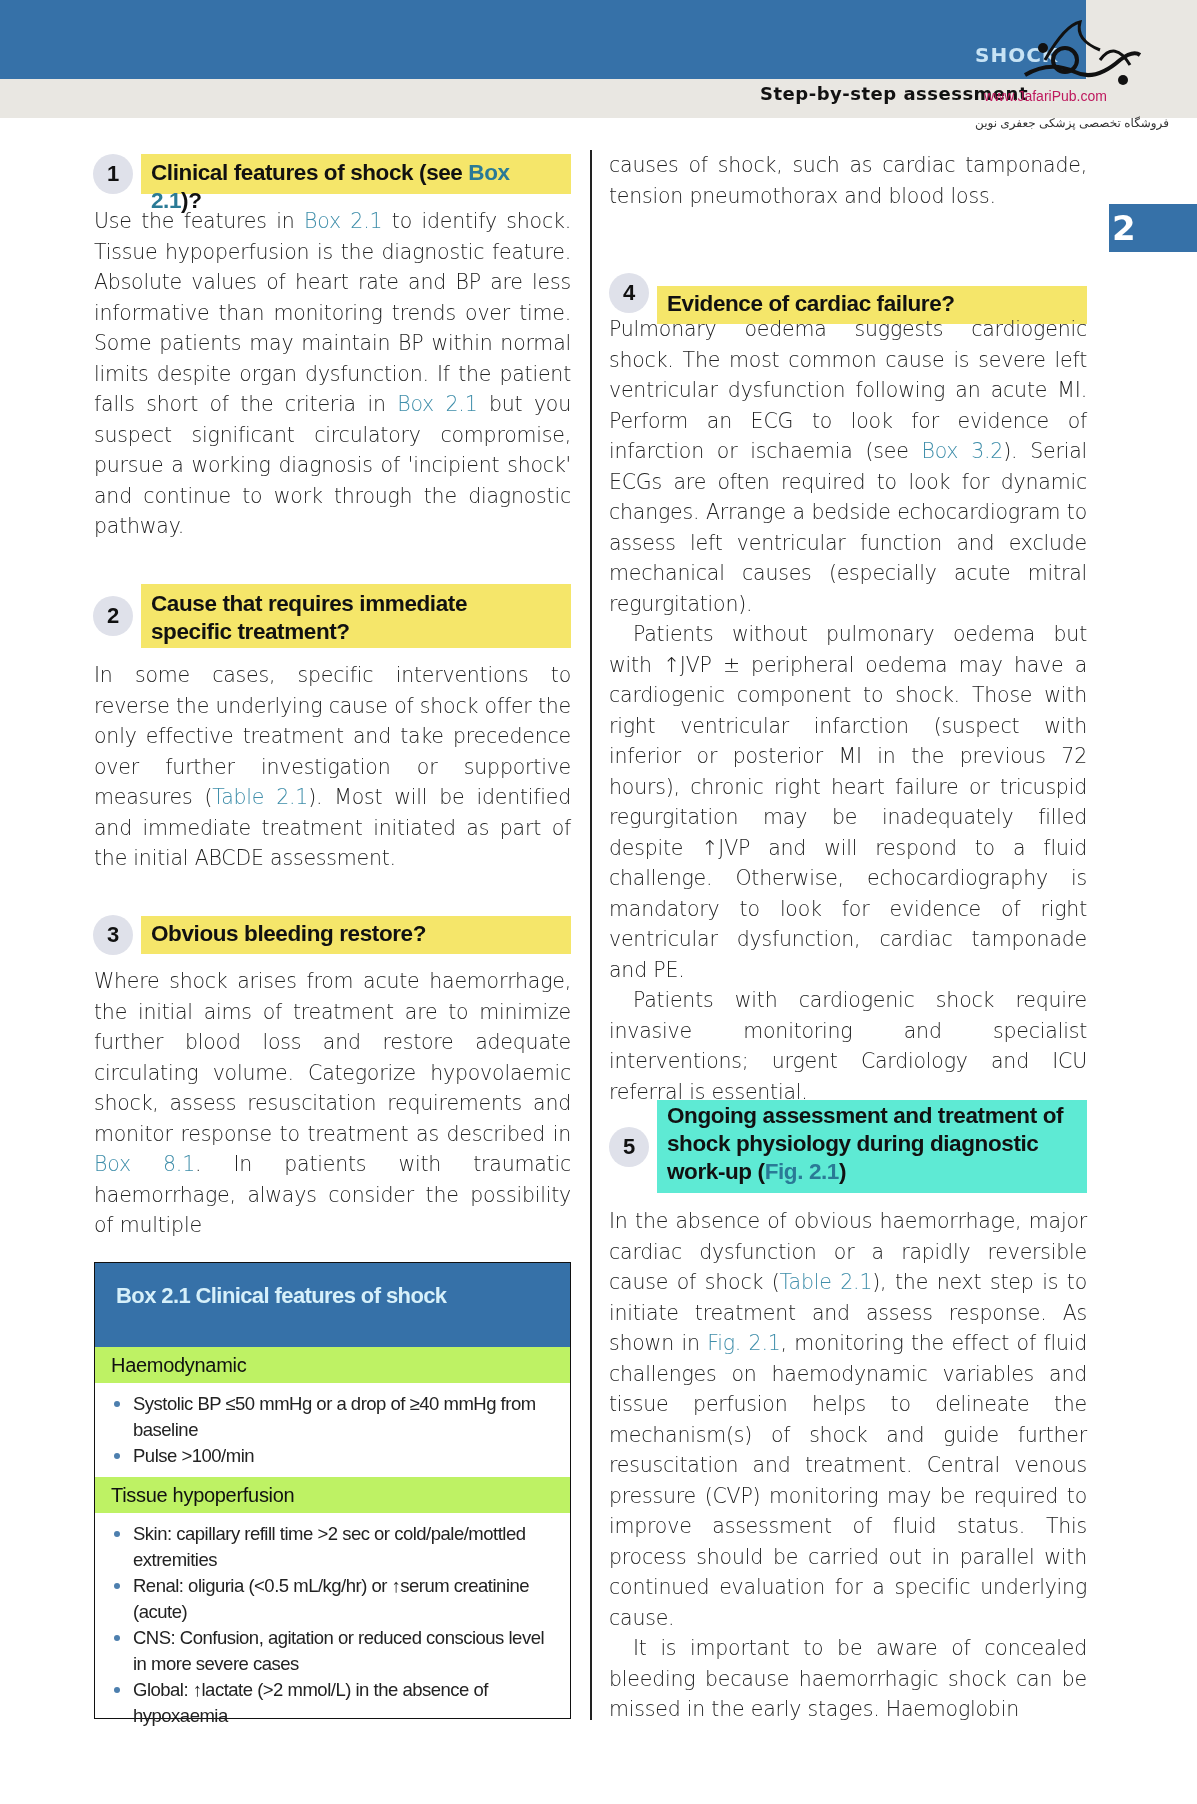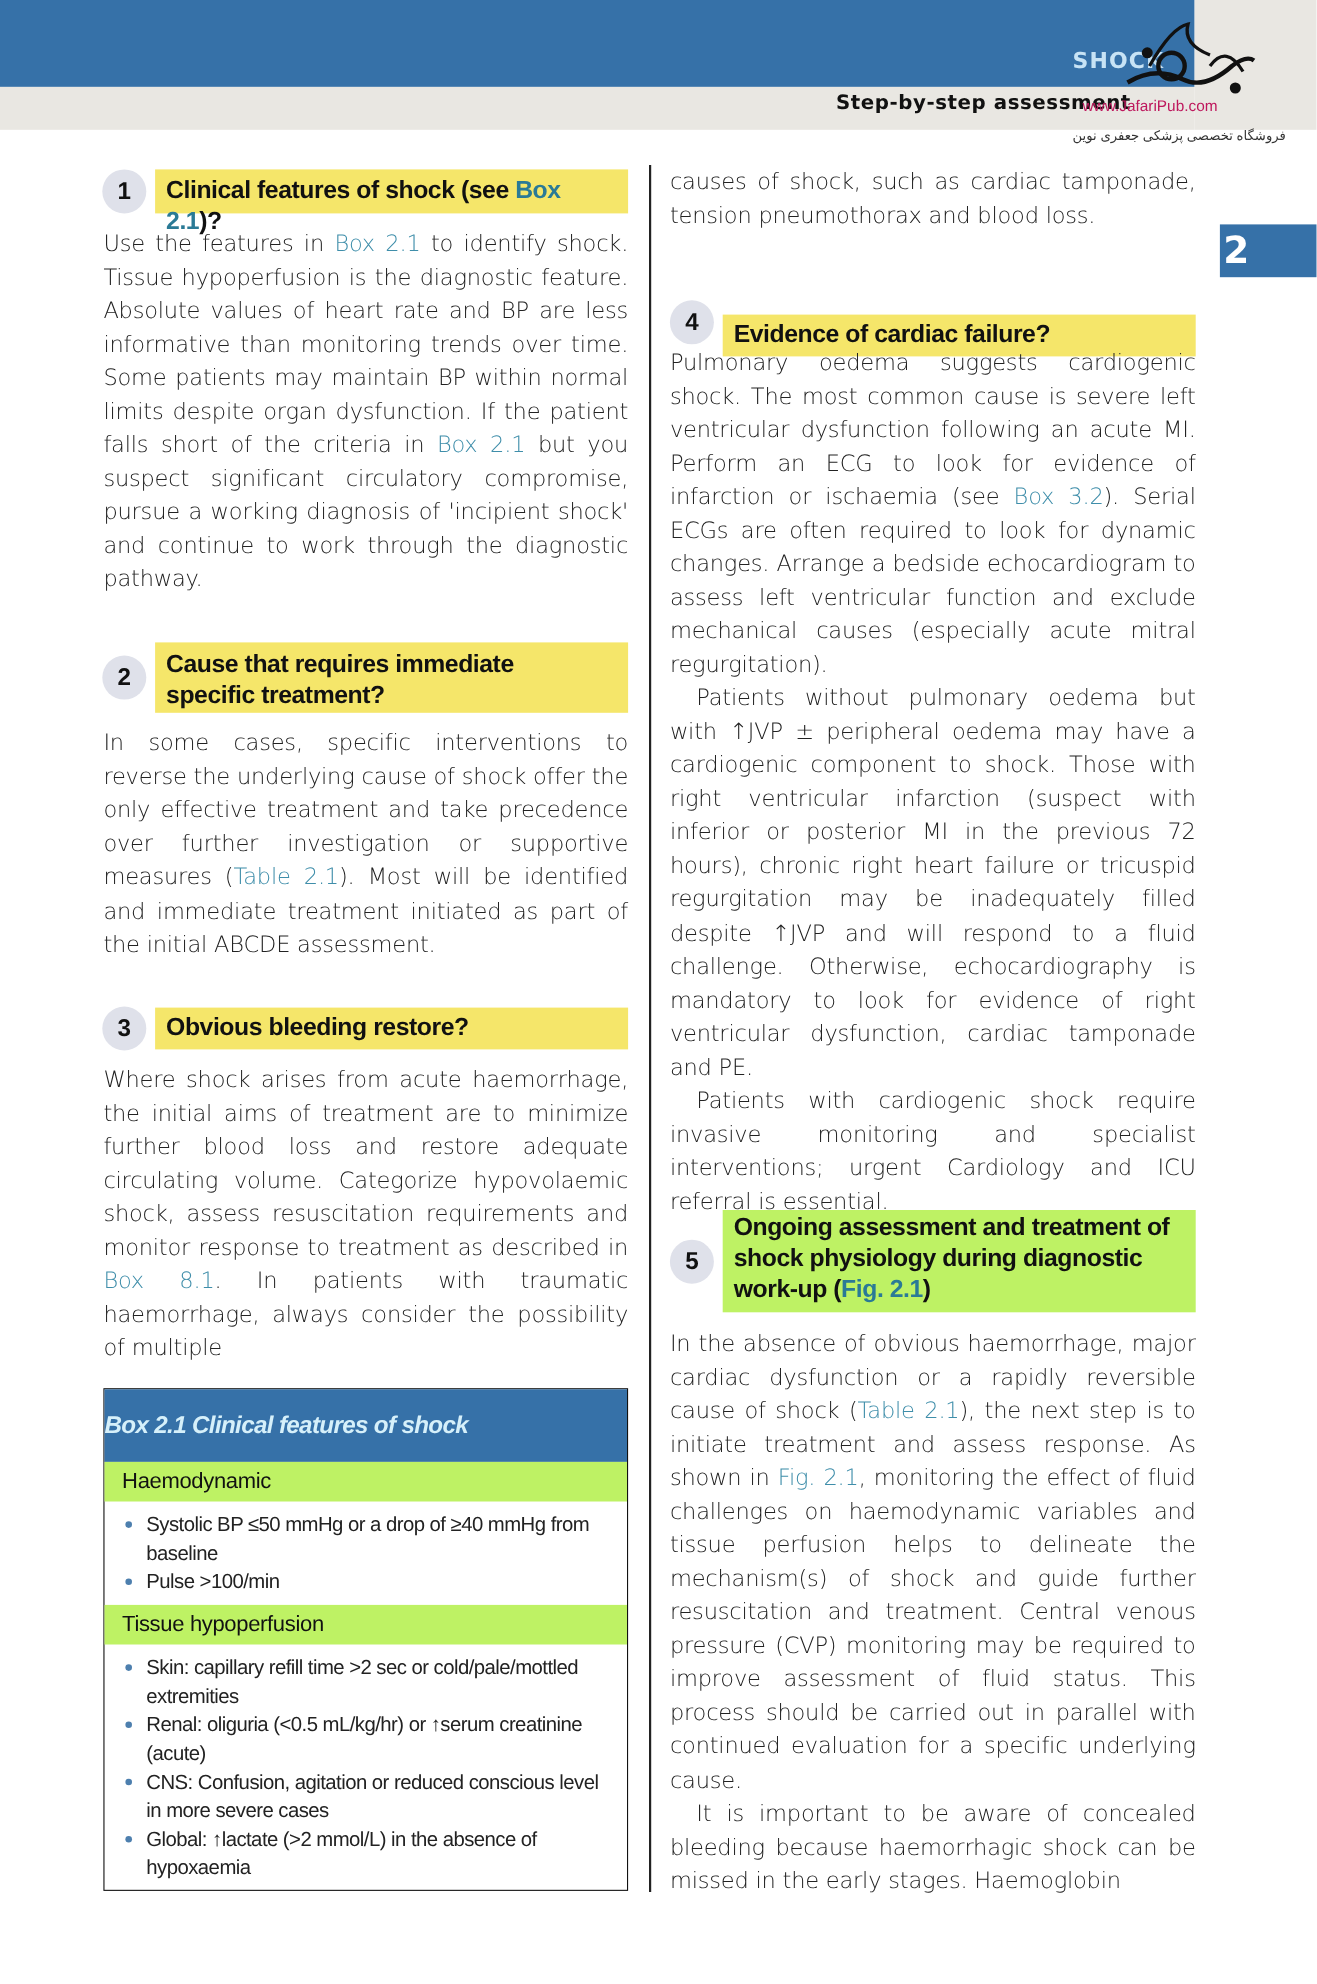--- a/index.html
+++ b/index.html
@@ -17,32 +17,32 @@
   .wm-logo { position: absolute; left: 1005px; top: 20px; width: 140px; height: 75px; }
 
   .chapter-tab { position: absolute; left: 1109px; top: 204px; width: 88px; height: 48px; background: #3671a8; color: #fff; font-family: "DejaVu Sans", sans-serif; font-weight: bold; font-size: 34px; padding-left: 3px; line-height: 48px; }
 
   .col-divider { position: absolute; left: 590px; top: 150px; width: 2px; height: 1570px; background: #222; }
 
   
   .step { position: absolute; display: flex; align-items: center; }
   .step-num { width: 40px; height: 40px; border-radius: 50%; background: #dfe1ea; display: flex; align-items: center; justify-content: center; font-weight: bold; font-size: 22px; color: #111; flex: none; font-family: "Liberation Sans", sans-serif; }
   .step-title { margin-left: 8px; background: #f5e66a; font-family: "Liberation Sans", sans-serif; font-weight: bold; font-size: 22.5px; color: #111; padding: 6px 10px; line-height: 28px; letter-spacing: -0.4px; transform-origin: left; }
-  .step-title.orange { background: #bef264; }
+  .step-title.orange { background: #5eead4; }
   .link { color: #2a7a96; font-weight: inherit; }
 
   
   .para { position: absolute; font-family: "DejaVu Sans", sans-serif; font-weight: 200; font-size: 20.5px; line-height: 30.5px; color: #222; text-align: justify; letter-spacing: -0.2px; -webkit-text-stroke: 0; }
   .para p { margin: 0; }
   .para p.indent { text-indent: 24px; }
   .para .link { color: #3f8eaa; }
 
   
   .box { position: absolute; left: 94px; top: 1262px; width: 477px; height: 457px; border: 1.5px solid #111; background: #fff; }
-  .box-hdr { background: #3671a8; height: 66px; color: #d6f0fa; font-family: "Liberation Sans", sans-serif; font-weight: bold; font-size: 22px; padding: 0 0; line-height: 66px; letter-spacing: -0.6px; font-style: italic; }
+  .box-hdr { background: #3671a8; height: 84px; color: #d6f0fa; font-family: "Liberation Sans", sans-serif; font-weight: bold; font-size: 22px; padding: 0 21px; line-height: 66px; letter-spacing: -0.6px; }
   .box-sec { background: #bef264; font-family: "Liberation Sans", sans-serif; font-size: 20px; color: #111; padding: 3px 16px; height: 36px; line-height: 30px; letter-spacing: -0.3px; }
   .box-list { list-style: none; padding: 8px 16px 8px 16px; }
   .box-list li { position: relative; padding-left: 22px; font-family: "Liberation Sans", sans-serif; font-size: 18.5px; line-height: 26px; color: #222; letter-spacing: -0.5px; }
   .box-list li::before { content: ""; position: absolute; left: 3px; top: 10px; width: 6px; height: 6px; border-radius: 50%; background: #4d7fae; }
 </style>
 </head>
 <body>
 
 <div class="hdr-blue"></div>
 <div class="hdr-gray-strip"></div>

